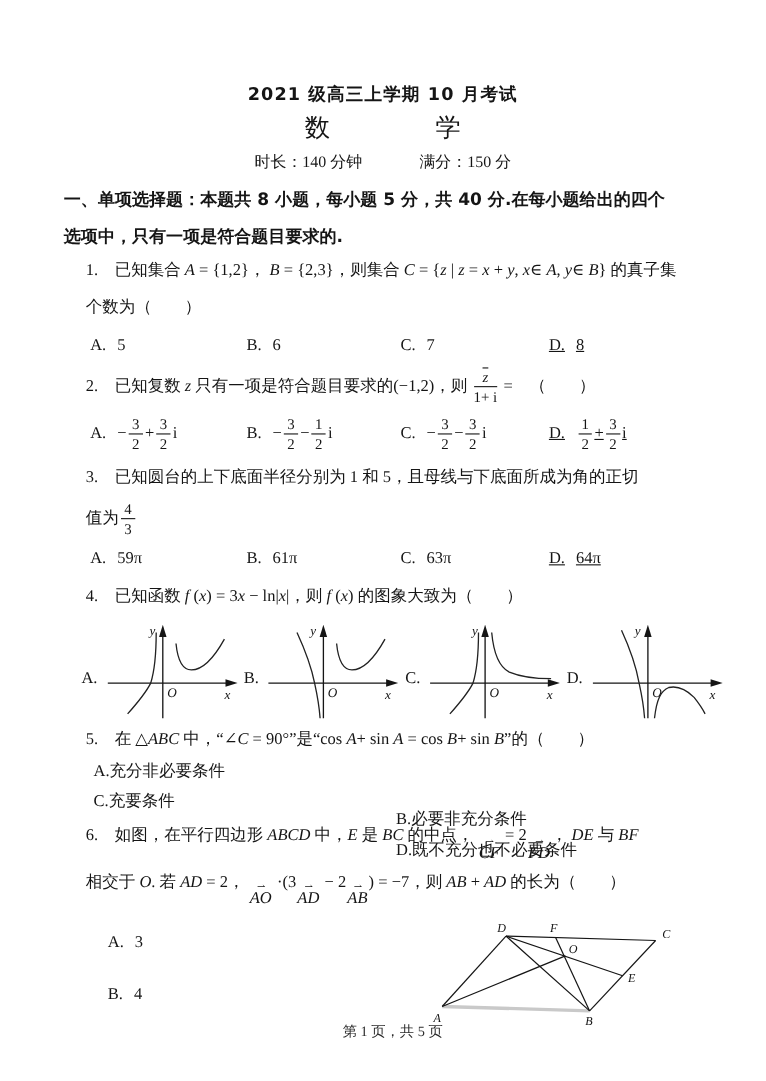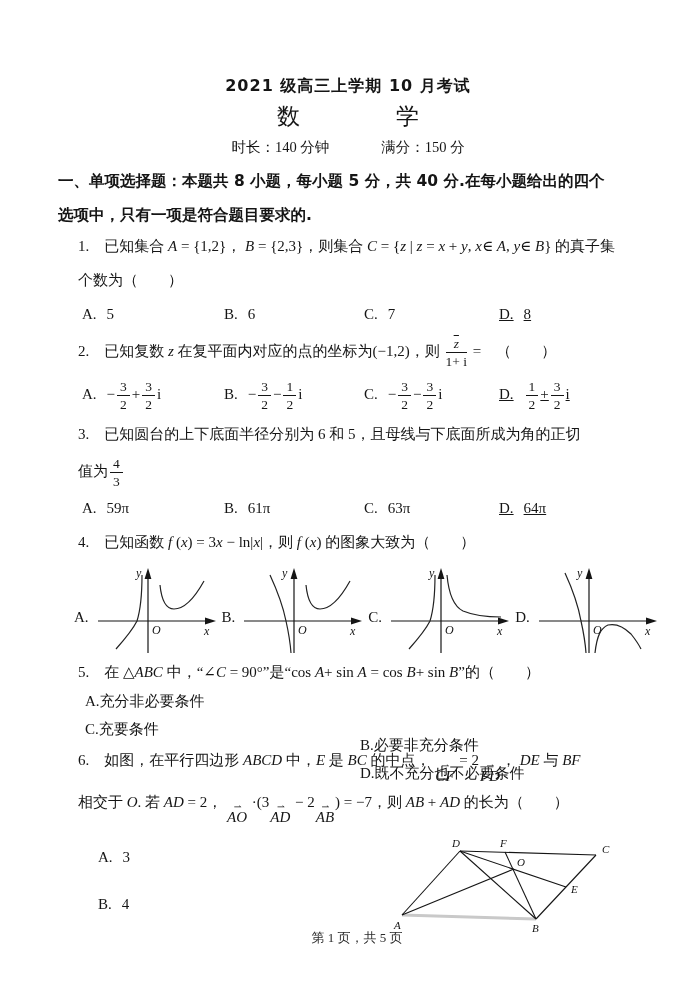--- a/index.html
+++ b/index.html
@@ -89,31 +89,31 @@
     <p class="qline"><span class="tk">个数为（　　）</span></p>
     <div class="opts4">
       <span class="optcell c1"><span class="optlabel">A.</span><span><span class="tk">5</span></span></span>
       <span class="optcell c2"><span class="optlabel">B.</span><span><span class="tk">6</span></span></span>
       <span class="optcell c3"><span class="optlabel">C.</span><span><span class="tk">7</span></span></span>
       <span class="optcell c4"><span class="optlabel">D.</span><span><span class="tk">8</span></span></span>
     </div>
   </div>
 
   <div>
-    <p class="qline tall"><span class="tk">2.　已知复数 </span><span class="mi">z</span><span class="tk"> 在复平面内对应的点的坐标为</span><span class="tk">(−1,2)</span><span class="tk">，则 </span><span class="frac"><span class="fn"><span class="over">z</span></span><span class="fd"><span class="tk">1+ i</span></span></span><span class="tk"> =　（　　）</span></p>
+    <p class="qline tall"><span class="tk">2.　已知复数 </span><span class="mi">z</span><span class="tk"> 只有一项是符合题目要求的</span><span class="tk">(−1,2)</span><span class="tk">，则 </span><span class="frac"><span class="fn"><span class="over">z</span></span><span class="fd"><span class="tk">1+ i</span></span></span><span class="tk"> =　（　　）</span></p>
     <div class="opts4 tallopts">
       <span class="optcell c1"><span class="optlabel">A.</span><span><span class="tk">−</span><span class="frac"><span class="fn"><span class="tk">3</span></span><span class="fd"><span class="tk">2</span></span></span><span class="tk">+</span><span class="frac"><span class="fn"><span class="tk">3</span></span><span class="fd"><span class="tk">2</span></span></span><span class="tk">i</span></span></span>
       <span class="optcell c2"><span class="optlabel">B.</span><span><span class="tk">−</span><span class="frac"><span class="fn"><span class="tk">3</span></span><span class="fd"><span class="tk">2</span></span></span><span class="tk">−</span><span class="frac"><span class="fn"><span class="tk">1</span></span><span class="fd"><span class="tk">2</span></span></span><span class="tk">i</span></span></span>
       <span class="optcell c3"><span class="optlabel">C.</span><span><span class="tk">−</span><span class="frac"><span class="fn"><span class="tk">3</span></span><span class="fd"><span class="tk">2</span></span></span><span class="tk">−</span><span class="frac"><span class="fn"><span class="tk">3</span></span><span class="fd"><span class="tk">2</span></span></span><span class="tk">i</span></span></span>
       <span class="optcell c4"><span class="optlabel">D.</span><span><span class="frac"><span class="fn"><span class="tk">1</span></span><span class="fd"><span class="tk">2</span></span></span><span class="tk">+</span><span class="frac"><span class="fn"><span class="tk">3</span></span><span class="fd"><span class="tk">2</span></span></span><span class="tk">i</span></span></span>
     </div>
   </div>
 
   <div>
-    <p class="qline"><span class="tk">3.　已知圆台的上下底面半径分别为 6 和 5，且母线与下底面所成为角的正切</span></p>
+    <p class="qline"><span class="tk">3.　已知圆台的上下底面半径分别为 1 和 5，且母线与下底面所成为角的正切</span></p>
     <p class="qline tall"><span class="tk">值为</span><span class="frac"><span class="fn"><span class="tk">4</span></span><span class="fd"><span class="tk">3</span></span></span></p>
     <div class="opts4">
       <span class="optcell c1"><span class="optlabel">A.</span><span><span class="tk">59π</span></span></span>
       <span class="optcell c2"><span class="optlabel">B.</span><span><span class="tk">61π</span></span></span>
       <span class="optcell c3"><span class="optlabel">C.</span><span><span class="tk">63π</span></span></span>
       <span class="optcell c4"><span class="optlabel">D.</span><span><span class="tk">64π</span></span></span>
     </div>
   </div>
 
   <div>

